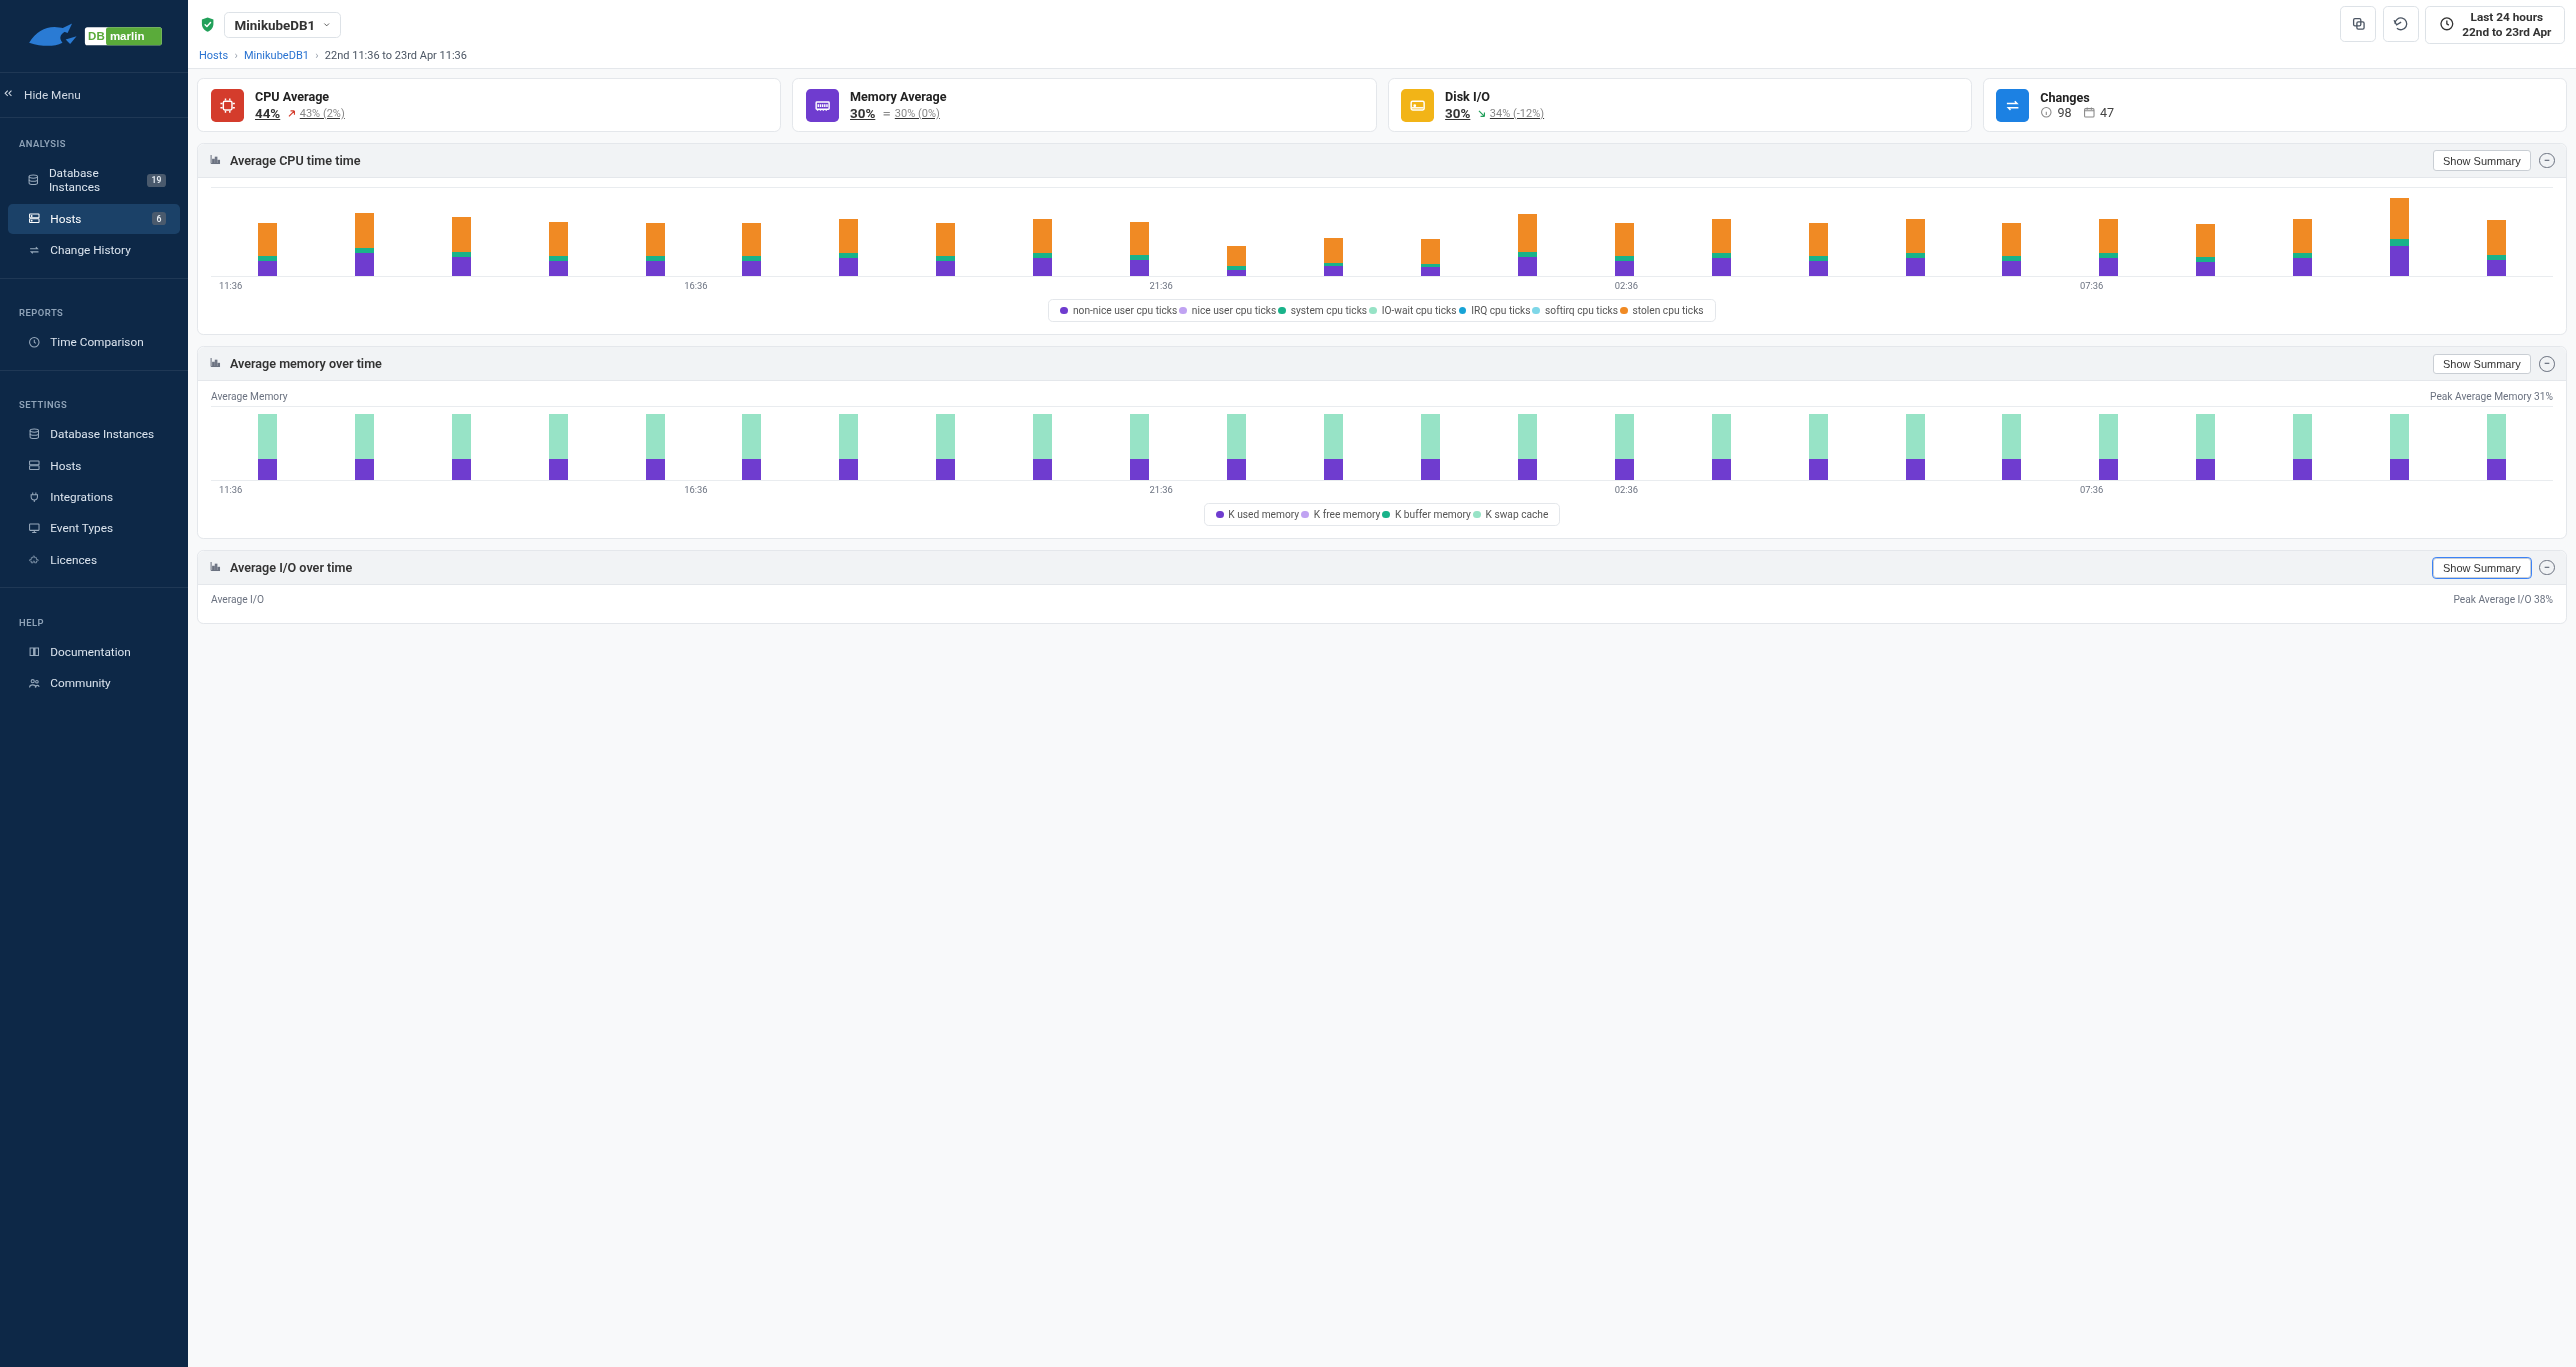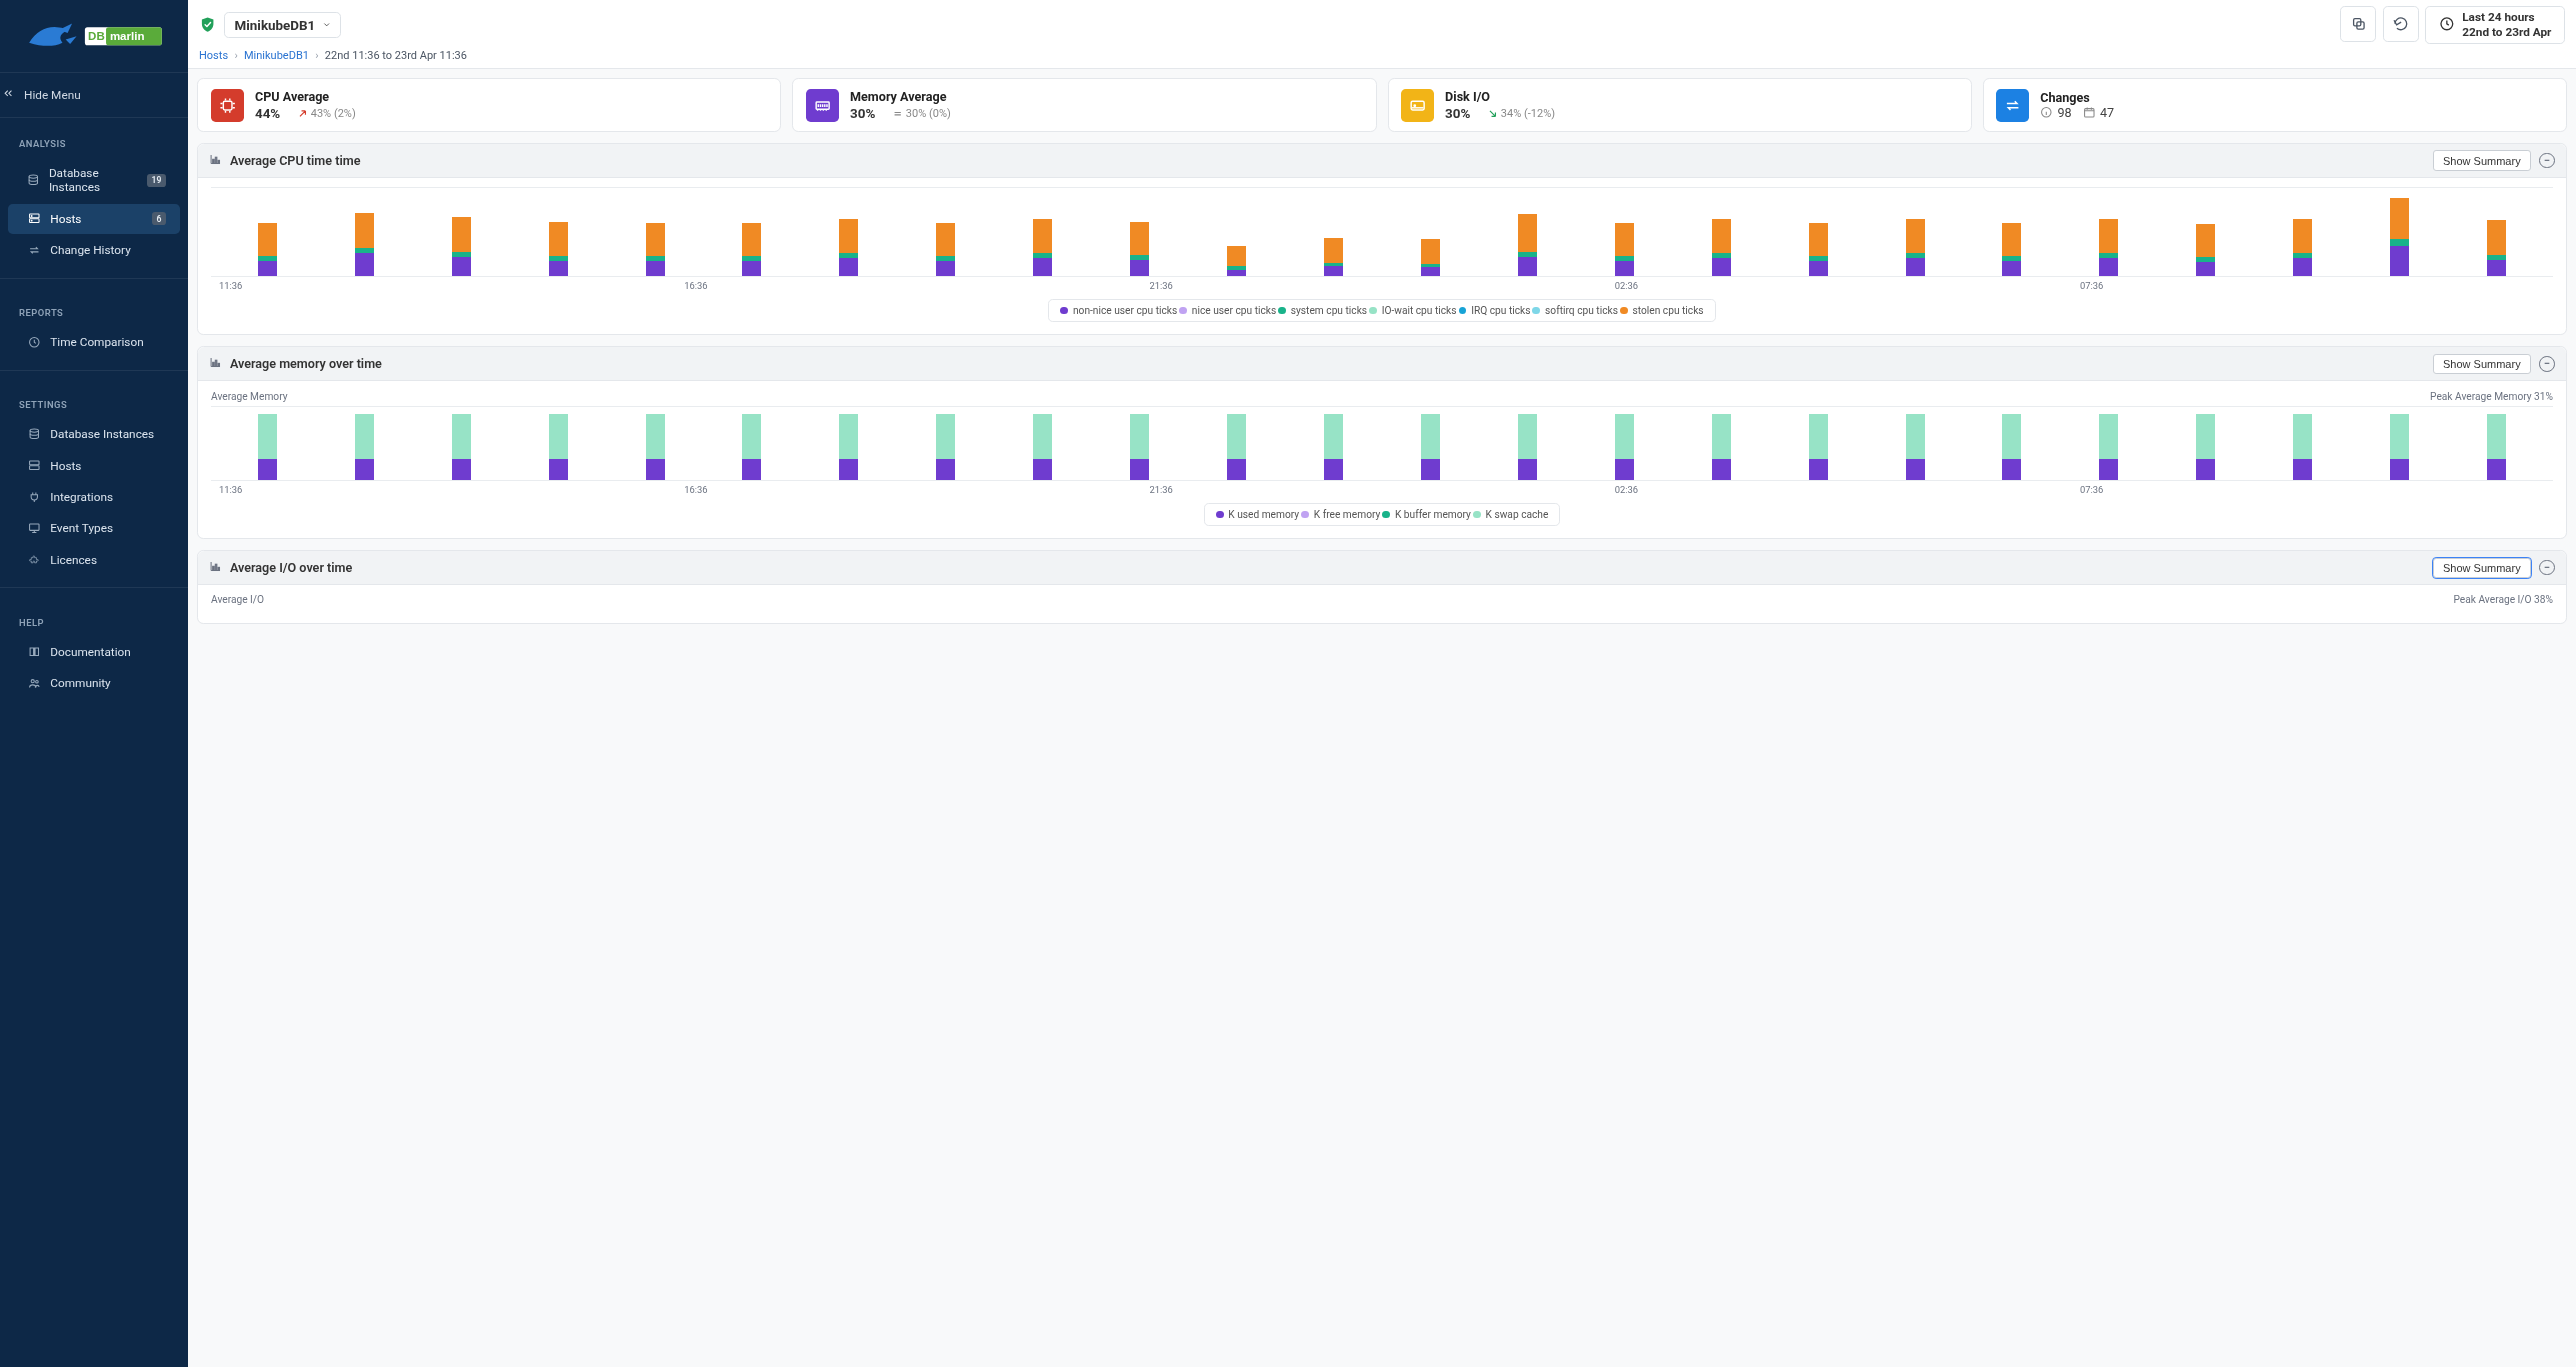--- a/index.html
+++ b/index.html
@@ -121,21 +121,21 @@
 .time-btn {
   border: 0.8px solid #dde2e7;
   border-radius: 4.7px;
   background: #fff;
   display: flex;
   align-items: center;
   gap: 7.9px;
   padding: 3.1px 12.6px;
   cursor: pointer;
 }
-.time-btn .lines { text-align: left; line-height: 1.25; }
+.time-btn .lines { text-align: center; line-height: 1.25; }
 .time-btn .line1 { font-weight: 700; font-size: 11.8px; }
 .time-btn .line2 { font-weight: 700; font-size: 11.8px; }
 
 .breadcrumbs {
   display: flex;
   align-items: center;
   gap: 6.3px;
   padding-top: 4.7px;
   font-size: 11px;
 }
@@ -160,21 +160,21 @@
   width: 33px; height: 33px;
   border-radius: 4.7px;
   display: flex; align-items: center; justify-content: center;
   color: #fff;
 }
 .ic-cpu { background: #d43c2c; }
 .ic-mem { background: #6f3ccf; }
 .ic-disk { background: #f2b417; }
 .ic-changes { background: #1c81e3; }
 .stat-title { font-weight: 700; font-size: 12.6px; color: #222; }
-.stat-line2 { display: flex; align-items: center; gap: 18px; margin-top: 1.6px; }
+.stat-line2 { display: flex; align-items: center; gap: 7px; margin-top: 1.6px; text-decoration: underline; }
 .stat-value { font-weight: 700; font-size: 13.4px; color: #333; }
 .trend { display: inline-flex; align-items: center; gap: 3.1px; font-size: 11px; color: #888; }
 .trend.up svg { color: #d43c2c; }
 .trend.eq svg { color: #888; }
 .trend.down svg { color: #22a05a; }
 .changes-vals { display: flex; gap: 11px; align-items: center; }
 .cv { display: inline-flex; align-items: center; gap: 4.7px; color: #444; font-size: 12.6px; }
 .cv svg { color: #888; }
 
 .panel {

